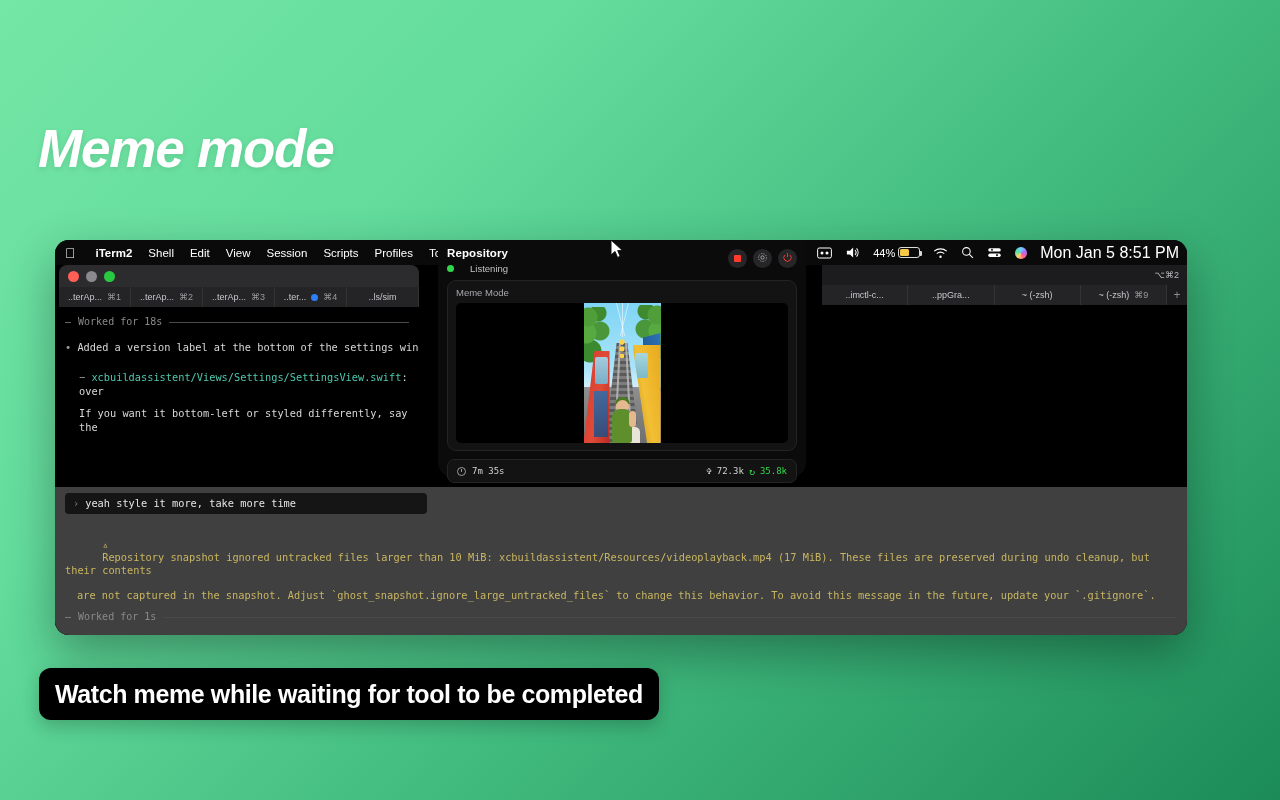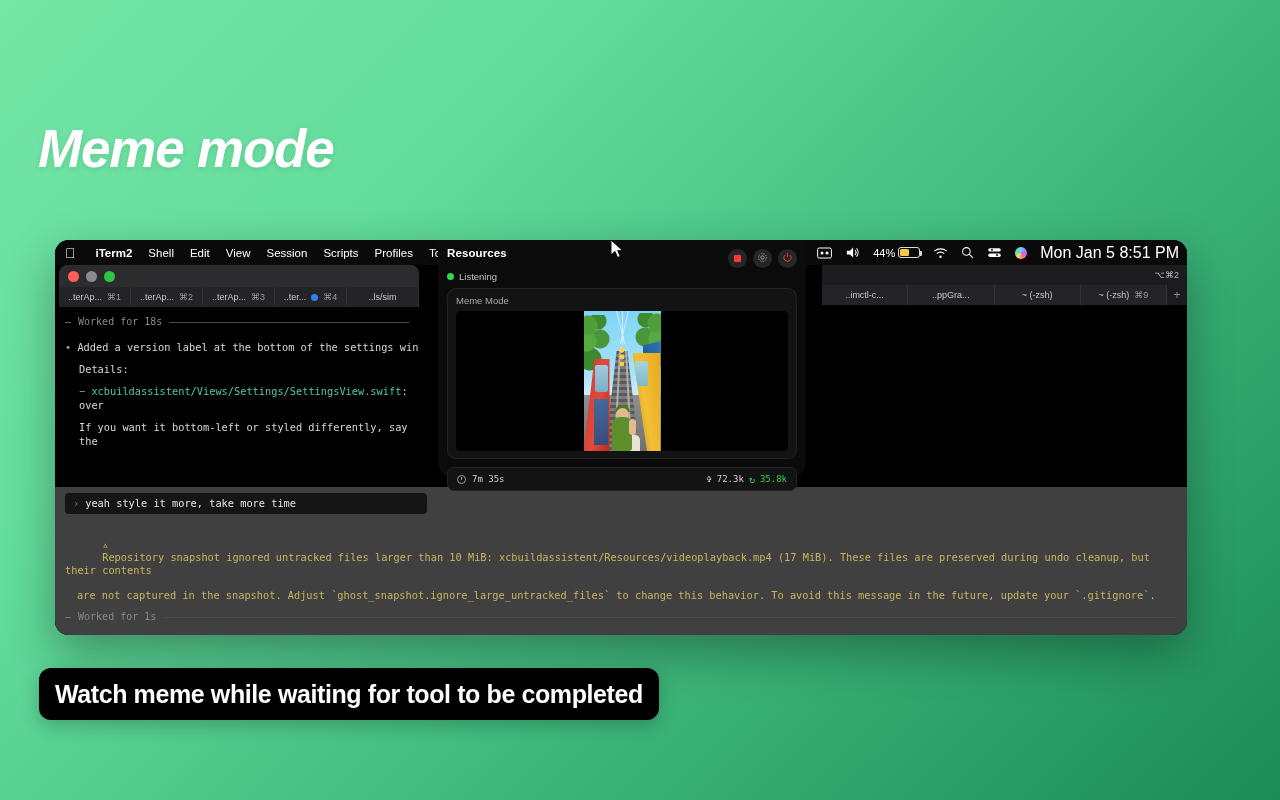--- a/index.html
+++ b/index.html
@@ -162,21 +162,21 @@
     position: absolute;
     left: 383px; top: 0px;
     width: 368px; height: 238px;
     background: #0b0b0b;
     border-radius: 0 0 16px 16px;
     padding: 7px 9px 0 9px;
     z-index: 20;
   }
   .notch-head { display: flex; align-items: flex-start; justify-content: space-between; }
   .notch-title { font-size: 11.5px; font-weight: bold; color: #fff; letter-spacing: .1px; }
-  .notch-status { display: flex; align-items: center; gap: 5px; margin-top: 12px; font-size: 9.5px; color: #c2c2c2; }
+  .notch-status { display: flex; align-items: center; gap: 5px; margin-top: 4px; font-size: 9.5px; color: #c2c2c2; justify-content: space-between; }
   .status-dot { width: 7px; height: 7px; border-radius: 50%; background: #32d74b; }
   .notch-btns { display: flex; gap: 6px; margin-top: 2px; }
   .nbtn {
     width: 19px; height: 19px; border-radius: 50%;
     background: #262628; display: flex; align-items: center; justify-content: center;
   }
   .nbtn .sq { width: 7px; height: 7px; background: #ff3b30; border-radius: 1px; }
   .nbtn .gear { font-size: 10px; color: #b9b9be; line-height: 1; }
   .nbtn .pwr { font-size: 10px; color: #ff3b30; line-height: 1; }
 
@@ -419,21 +419,20 @@
       <span class="sep-dash">—</span>
       <span>Worked for 18s</span>
       <span class="rule"></span>
     </div>
     <div style="height:8px"></div>
     <div class="bullet-row">
       <span style="color:#9a9a9a">•</span>
       <span>Added a version label at the bottom of the settings window</span>
     </div>
     <div style="height:8px"></div>
-    <div class="indent">Details:</div>
     <div style="height:8px"></div>
     <div class="indent">
       <span style="color:#9a9a9a">−&nbsp;</span><span class="cyan">xcbuildassistent/Views/Settings/SettingsView.swift</span><span>: over</span>
     </div>
     <div style="height:8px"></div>
     <div class="indent">If you want it bottom-left or styled differently, say the</div>
   </div>
 
   <div class="iterm-right">
     <div class="right-top">
@@ -455,21 +454,21 @@
       </div>
       <div class="tab-plus">+</div>
     </div>
     <div class="right-divider"></div>
     <div class="right-pane"></div>
   </div>
 
   <div class="notch">
     <div class="notch-head">
       <div>
-        <div class="notch-title">Resources</div>
+        <div class="notch-title">Repository</div>
         <div class="notch-status">
           <span class="status-dot"></span>
           <span>Listening</span>
         </div>
       </div>
       <div class="notch-btns">
         <div class="nbtn">
             <span class="sq"></span>
           </div>
         <div class="nbtn">

